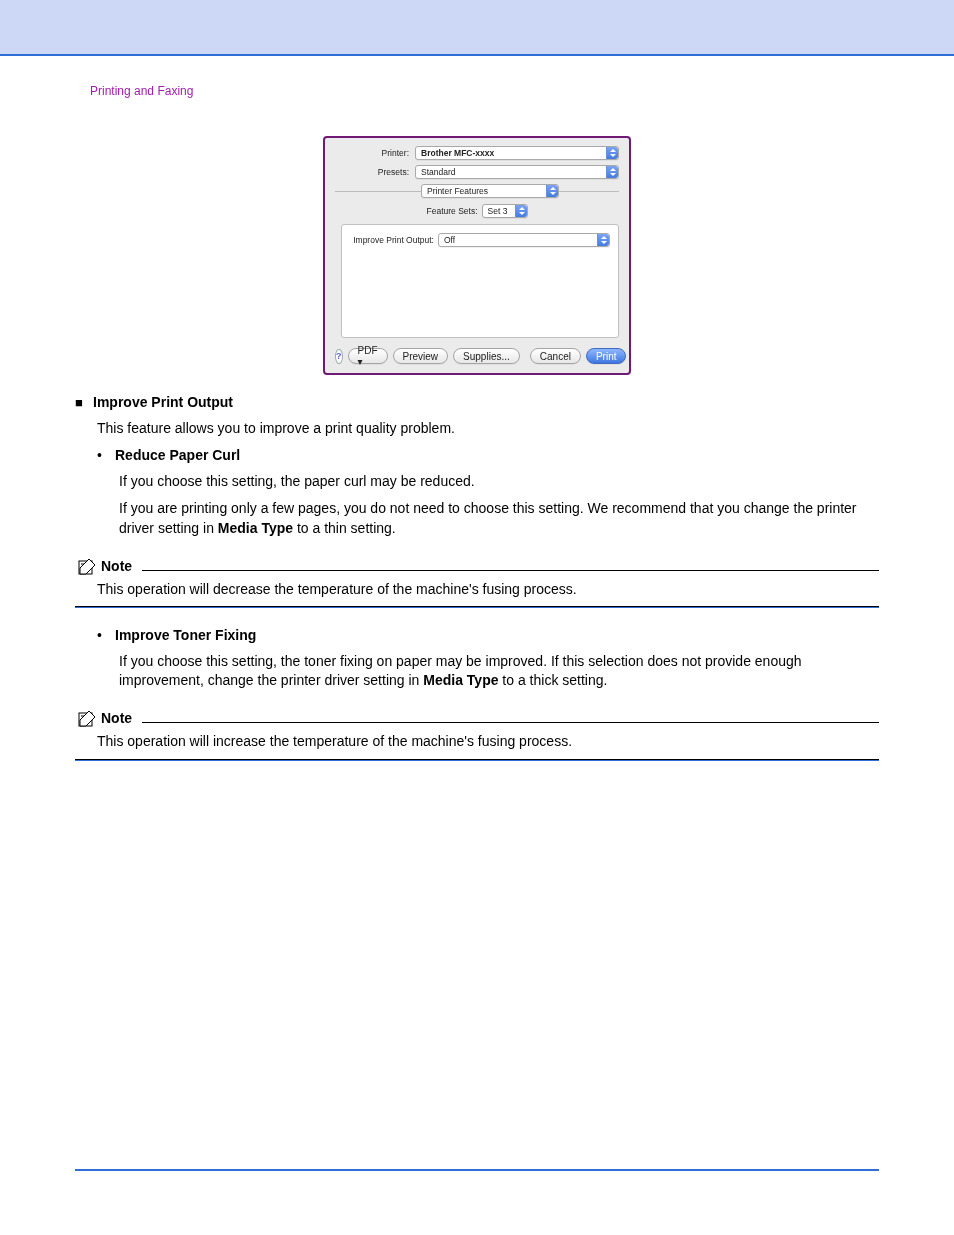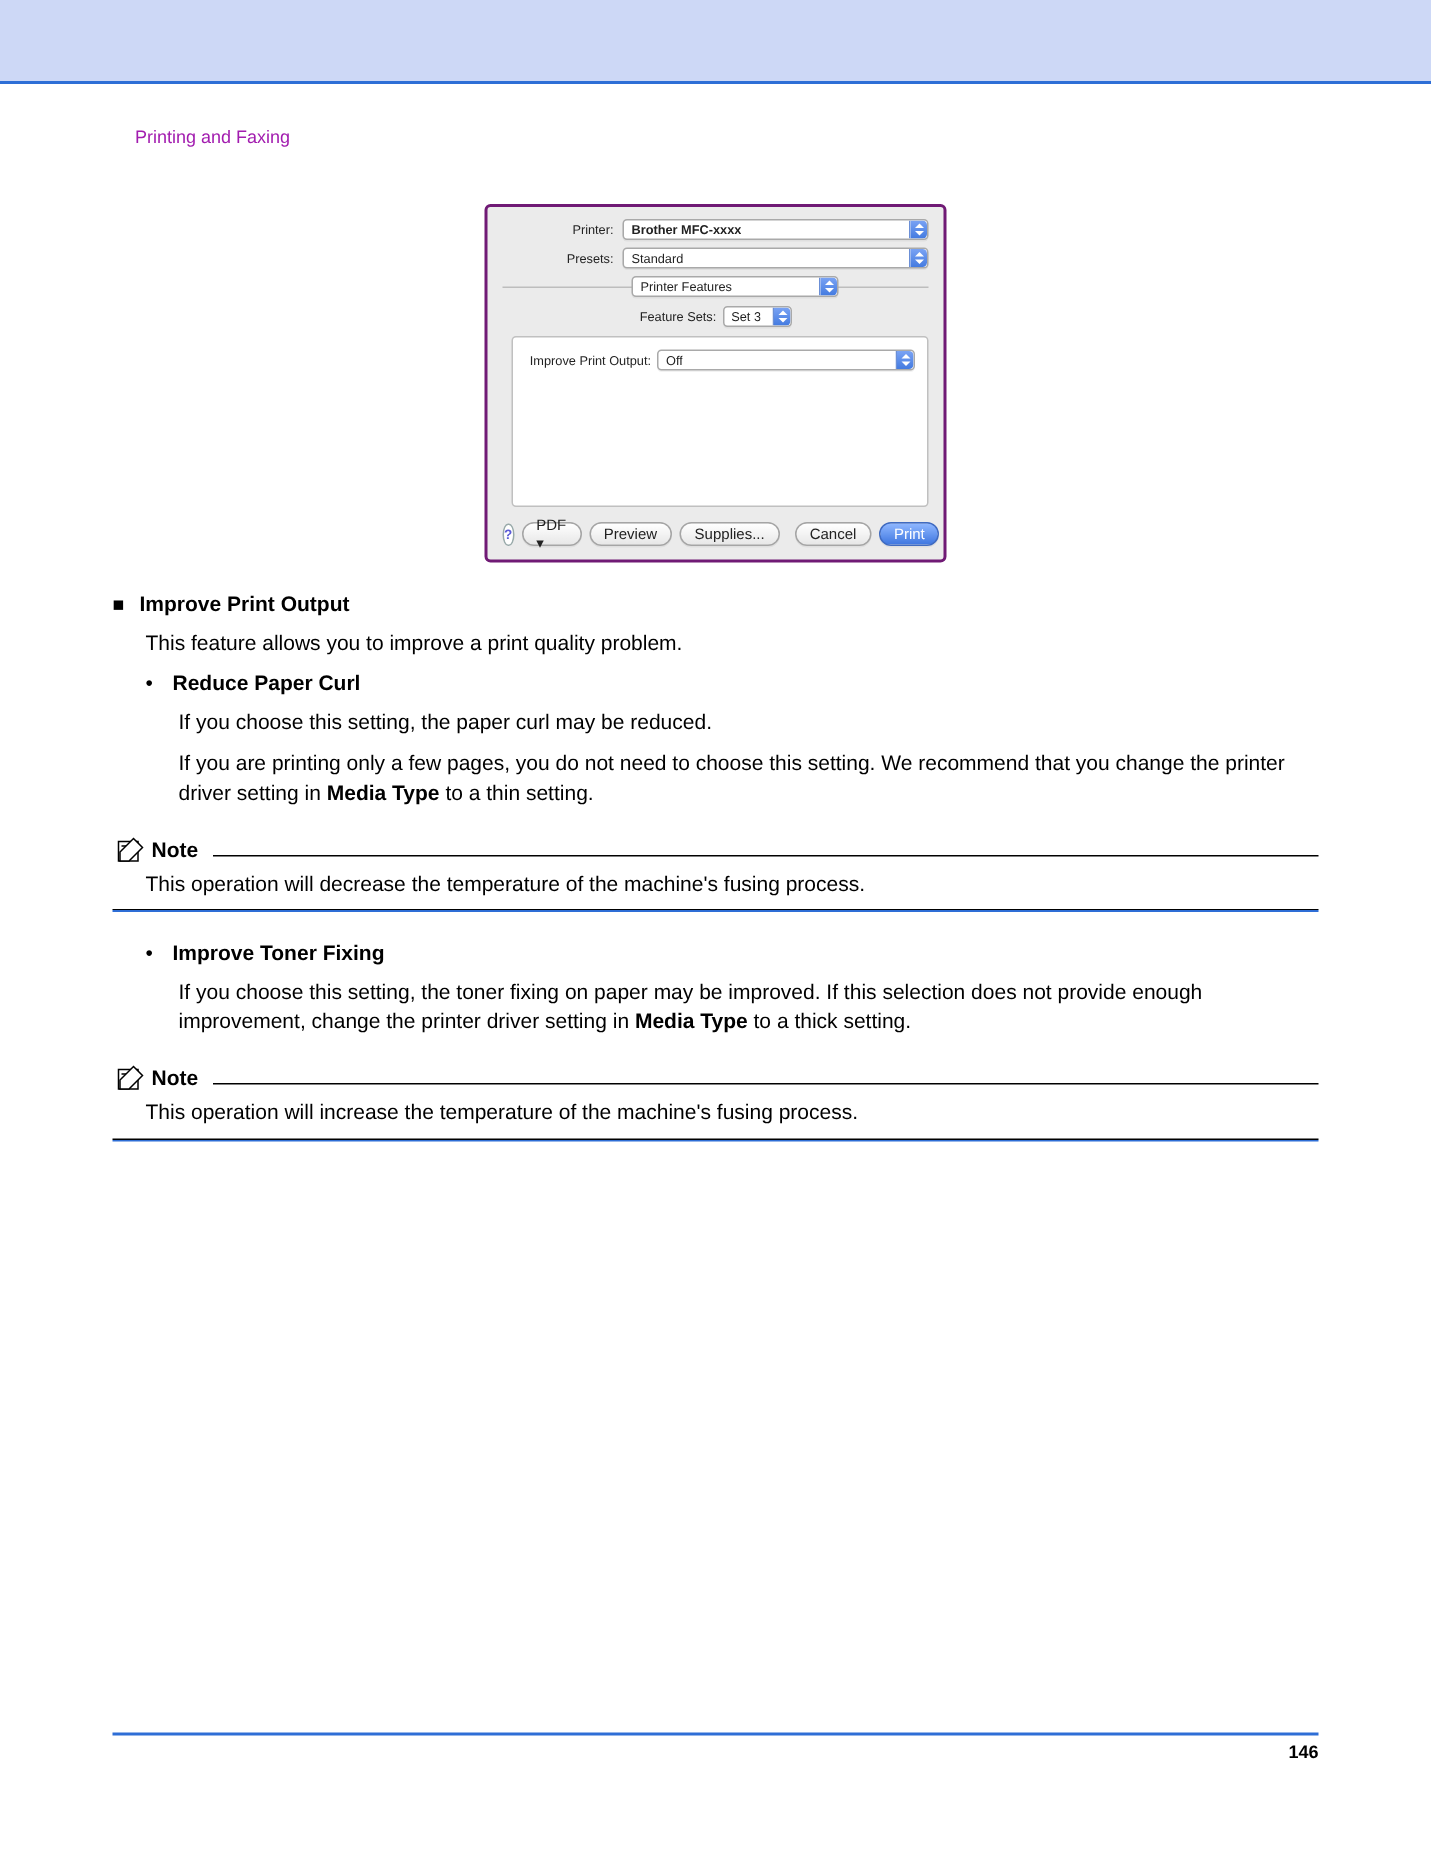--- a/index.html
+++ b/index.html
@@ -251,14 +251,13 @@
       <div class="note-text">This operation will increase the temperature of the machine's fusing process.</div>
       <hr class="note-bottom-hr">
     </div>
 
   </div>
 
 </div>
 
 <div class="footer">
   <hr class="line">
-  <div class="pg">146</div>
 </div>
 
 </body></html>

